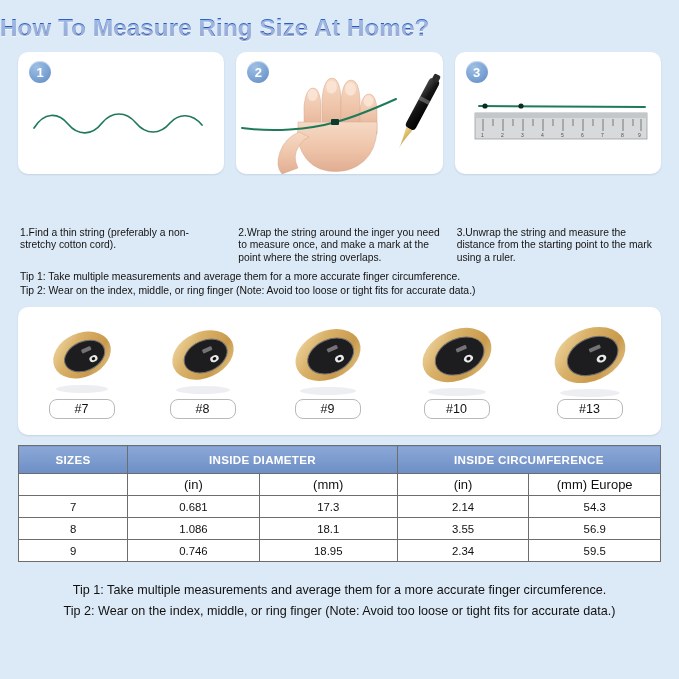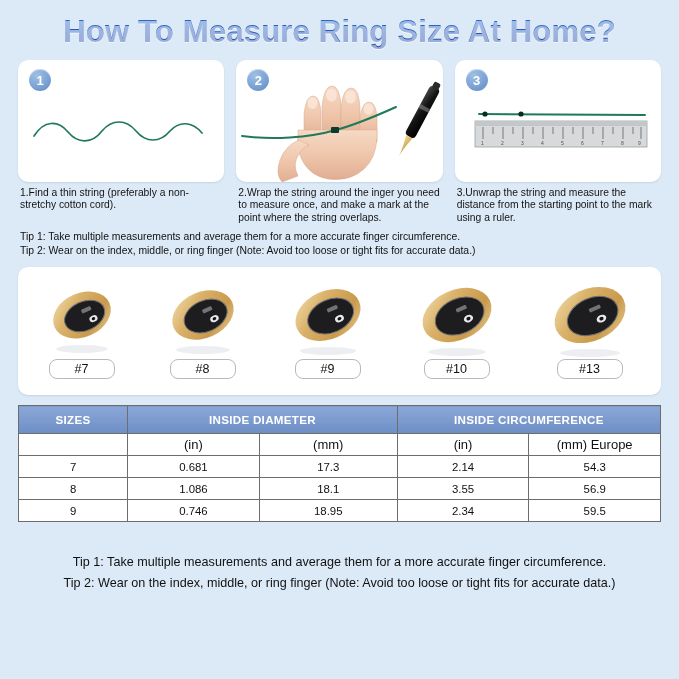--- a/index.html
+++ b/index.html
@@ -6,22 +6,21 @@
   body{
     width:679px;height:679px;overflow:hidden;
     background:#dce9f6;
     font-family:"Liberation Sans", sans-serif;
     color:#1a1a1a;
   }
   .page{position:relative;width:679px;height:679px;box-sizing:border-box;}
 
   
   .title{
-    text-align:center;
-    font-size:31px;
+    font-size:24px;
     font-weight:bold;
     letter-spacing:0.2px;
     padding-top:14px;
     background:linear-gradient(180deg,#3e86e0 0%,#2a63c4 48%,#1b3f9b 100%);
     -webkit-background-clip:text;
     background-clip:text;
     color:transparent;
     text-shadow:0 1px 0 rgba(255,255,255,0.55);
   }
 
@@ -44,21 +43,21 @@
   .badge{
     position:absolute;left:11px;top:9px;
     width:22px;height:22px;border-radius:50%;
     background:radial-gradient(circle at 35% 28%,#9fc0e4 0%,#7ba3d4 55%,#5f88be 100%);
     color:#fff;font-size:13px;font-weight:bold;
     display:flex;align-items:center;justify-content:center;
     box-shadow:inset 0 1px 1px rgba(255,255,255,.6);
   }
   .caption{
     font-size:10.3px;line-height:12.4px;
-    padding:5px 1px 0 2px;color:#141414;
+    padding:5px 1px 0 2px;color:#141414;margin-top:48px;
   }
 
   
   .wave{position:absolute;left:14px;top:58px;}
   
   .hand-art{position:absolute;left:0;top:14px;}
   
   .ruler-art{position:absolute;left:18px;top:48px;}
 
   
@@ -78,21 +77,21 @@
   }
   .ring-item{display:flex;flex-direction:column;align-items:center;}
   .ring-pill{
     margin-top:2px;
     border:1px solid #b9b9b9;border-radius:8px;background:#fff;
     font-size:12.5px;color:#111;
     padding:2px 13px;min-width:38px;text-align:center;
   }
 
   
-  .table-wrap{margin:10px 18px 16px 18px;}
+  .table-wrap{margin:10px 18px 4px 18px;}
   table{border-collapse:collapse;width:100%;table-layout:fixed;background:#fff;}
   th,td{
     border:1px solid #6d6d6d;
     text-align:center;
     font-size:11.4px;
     color:#111;
     padding:0;
     height:21px;
   }
   thead th.grp{

